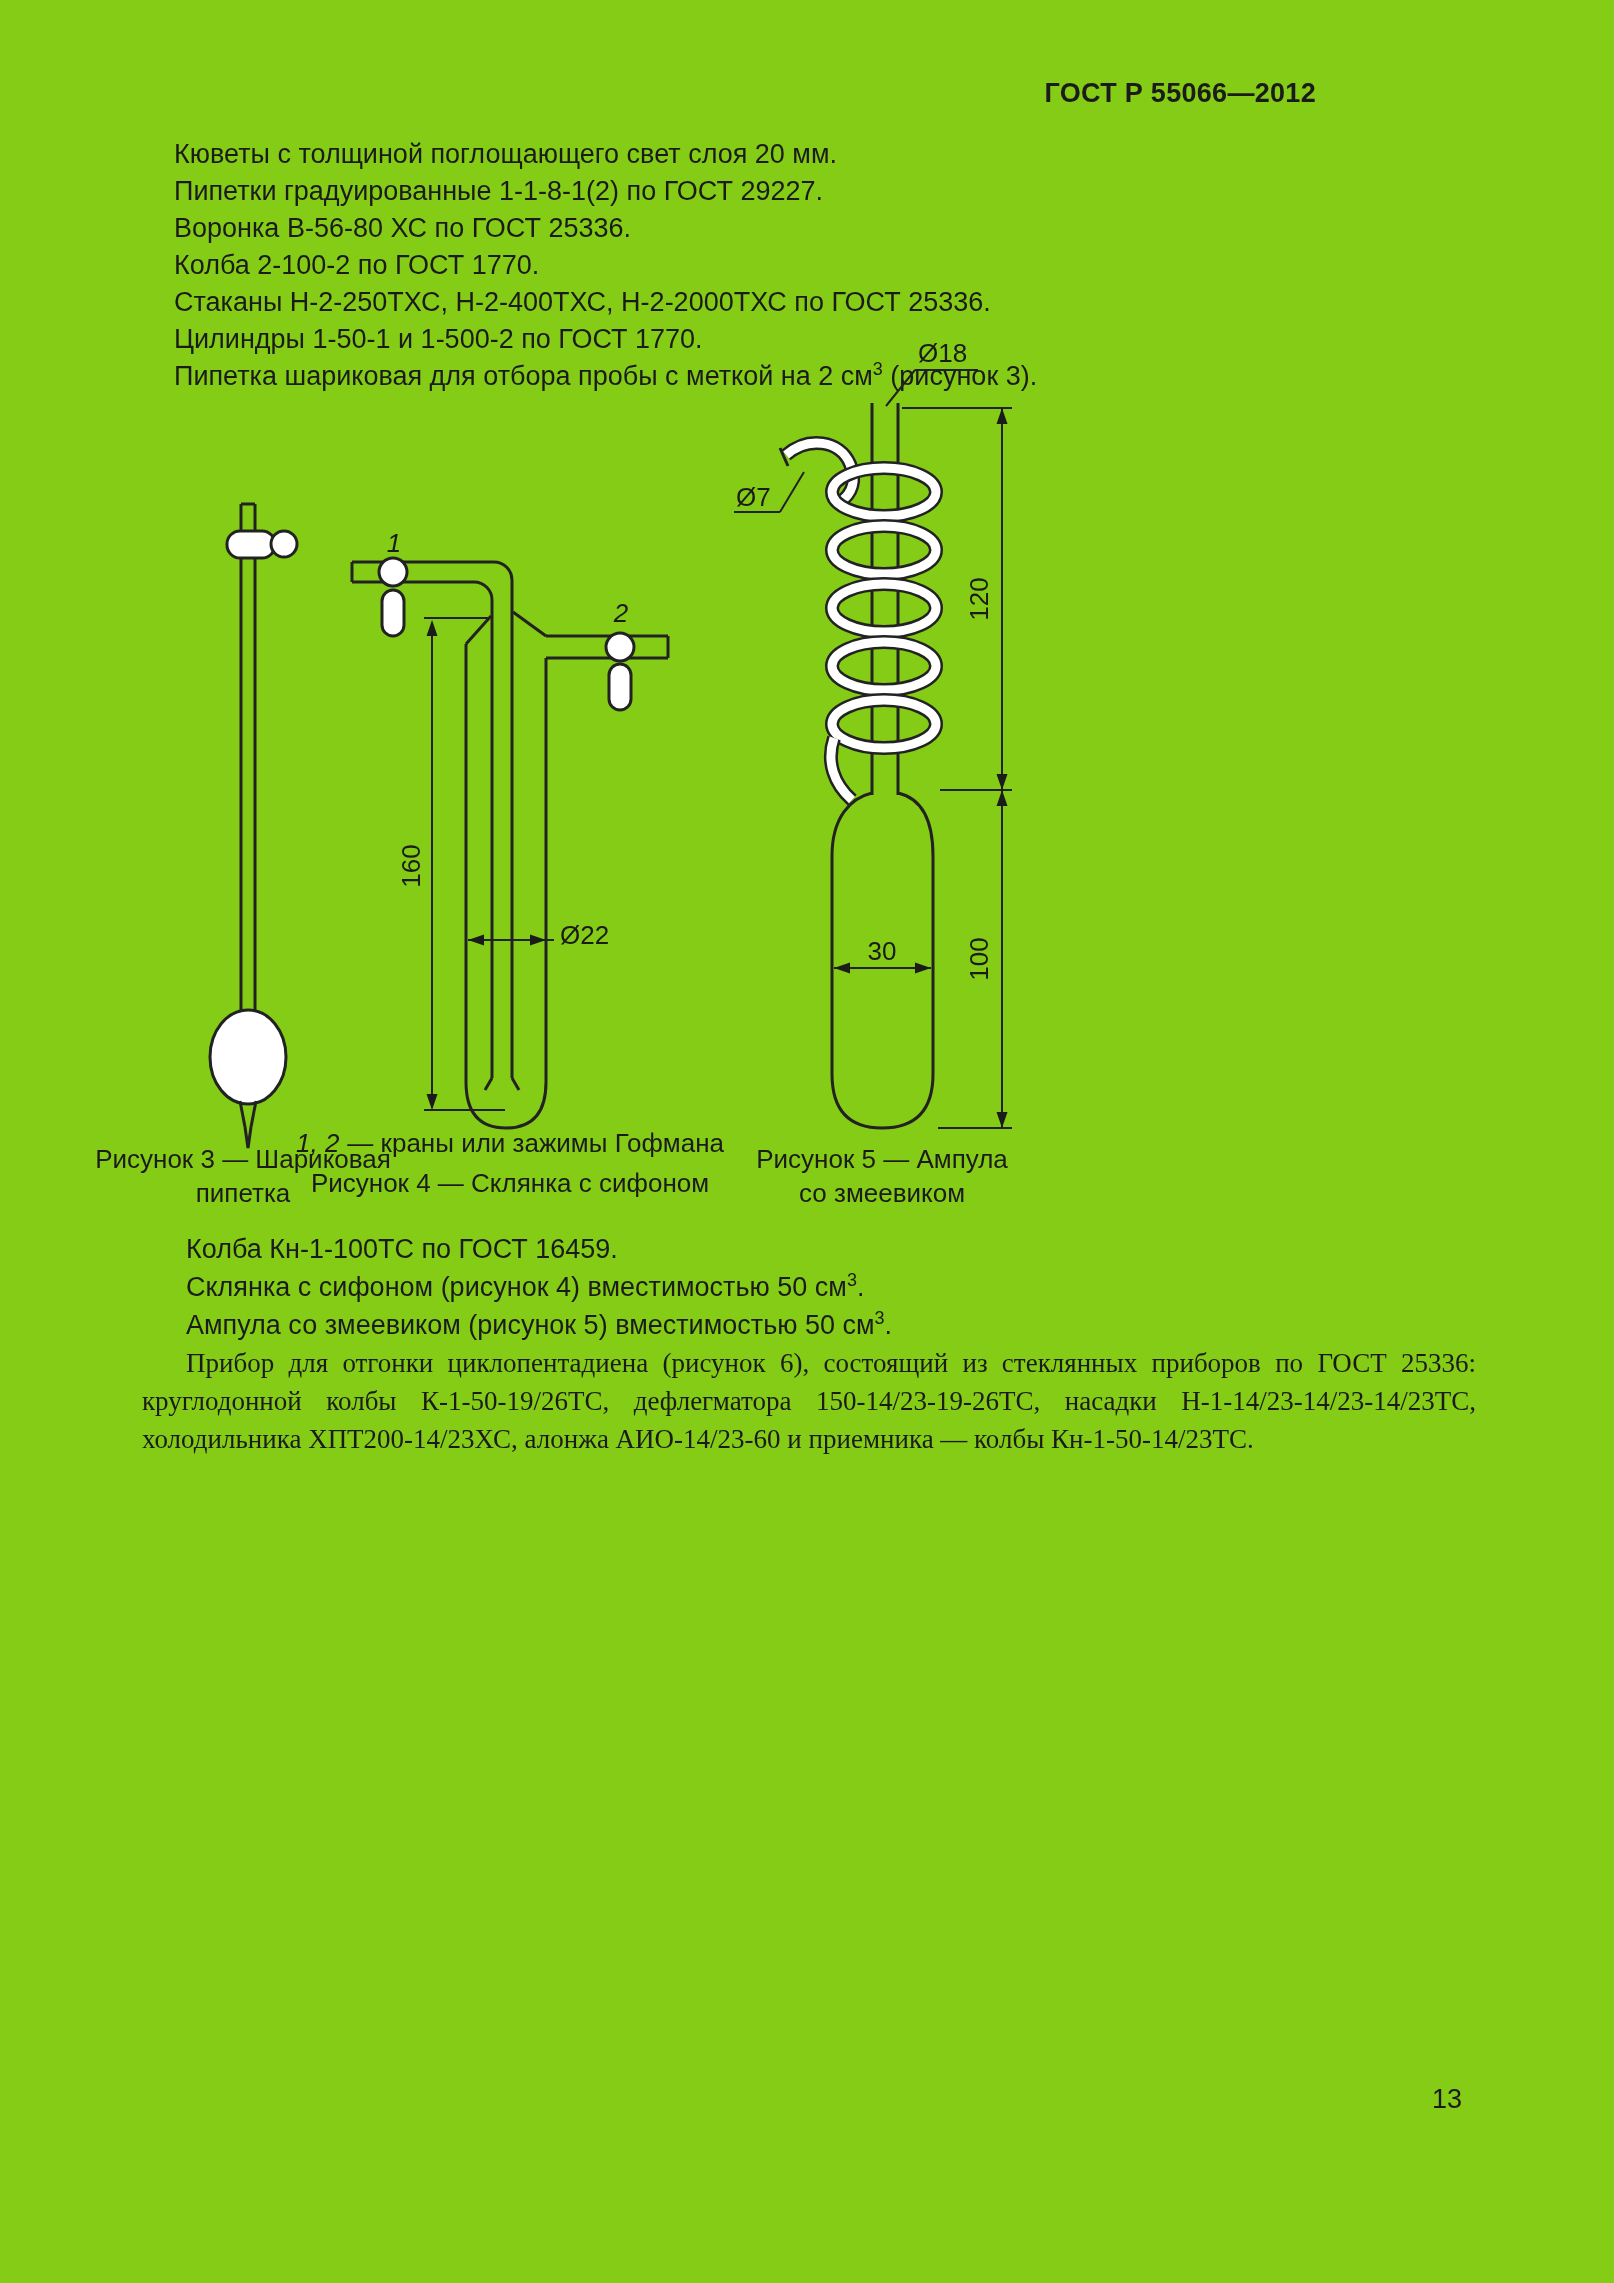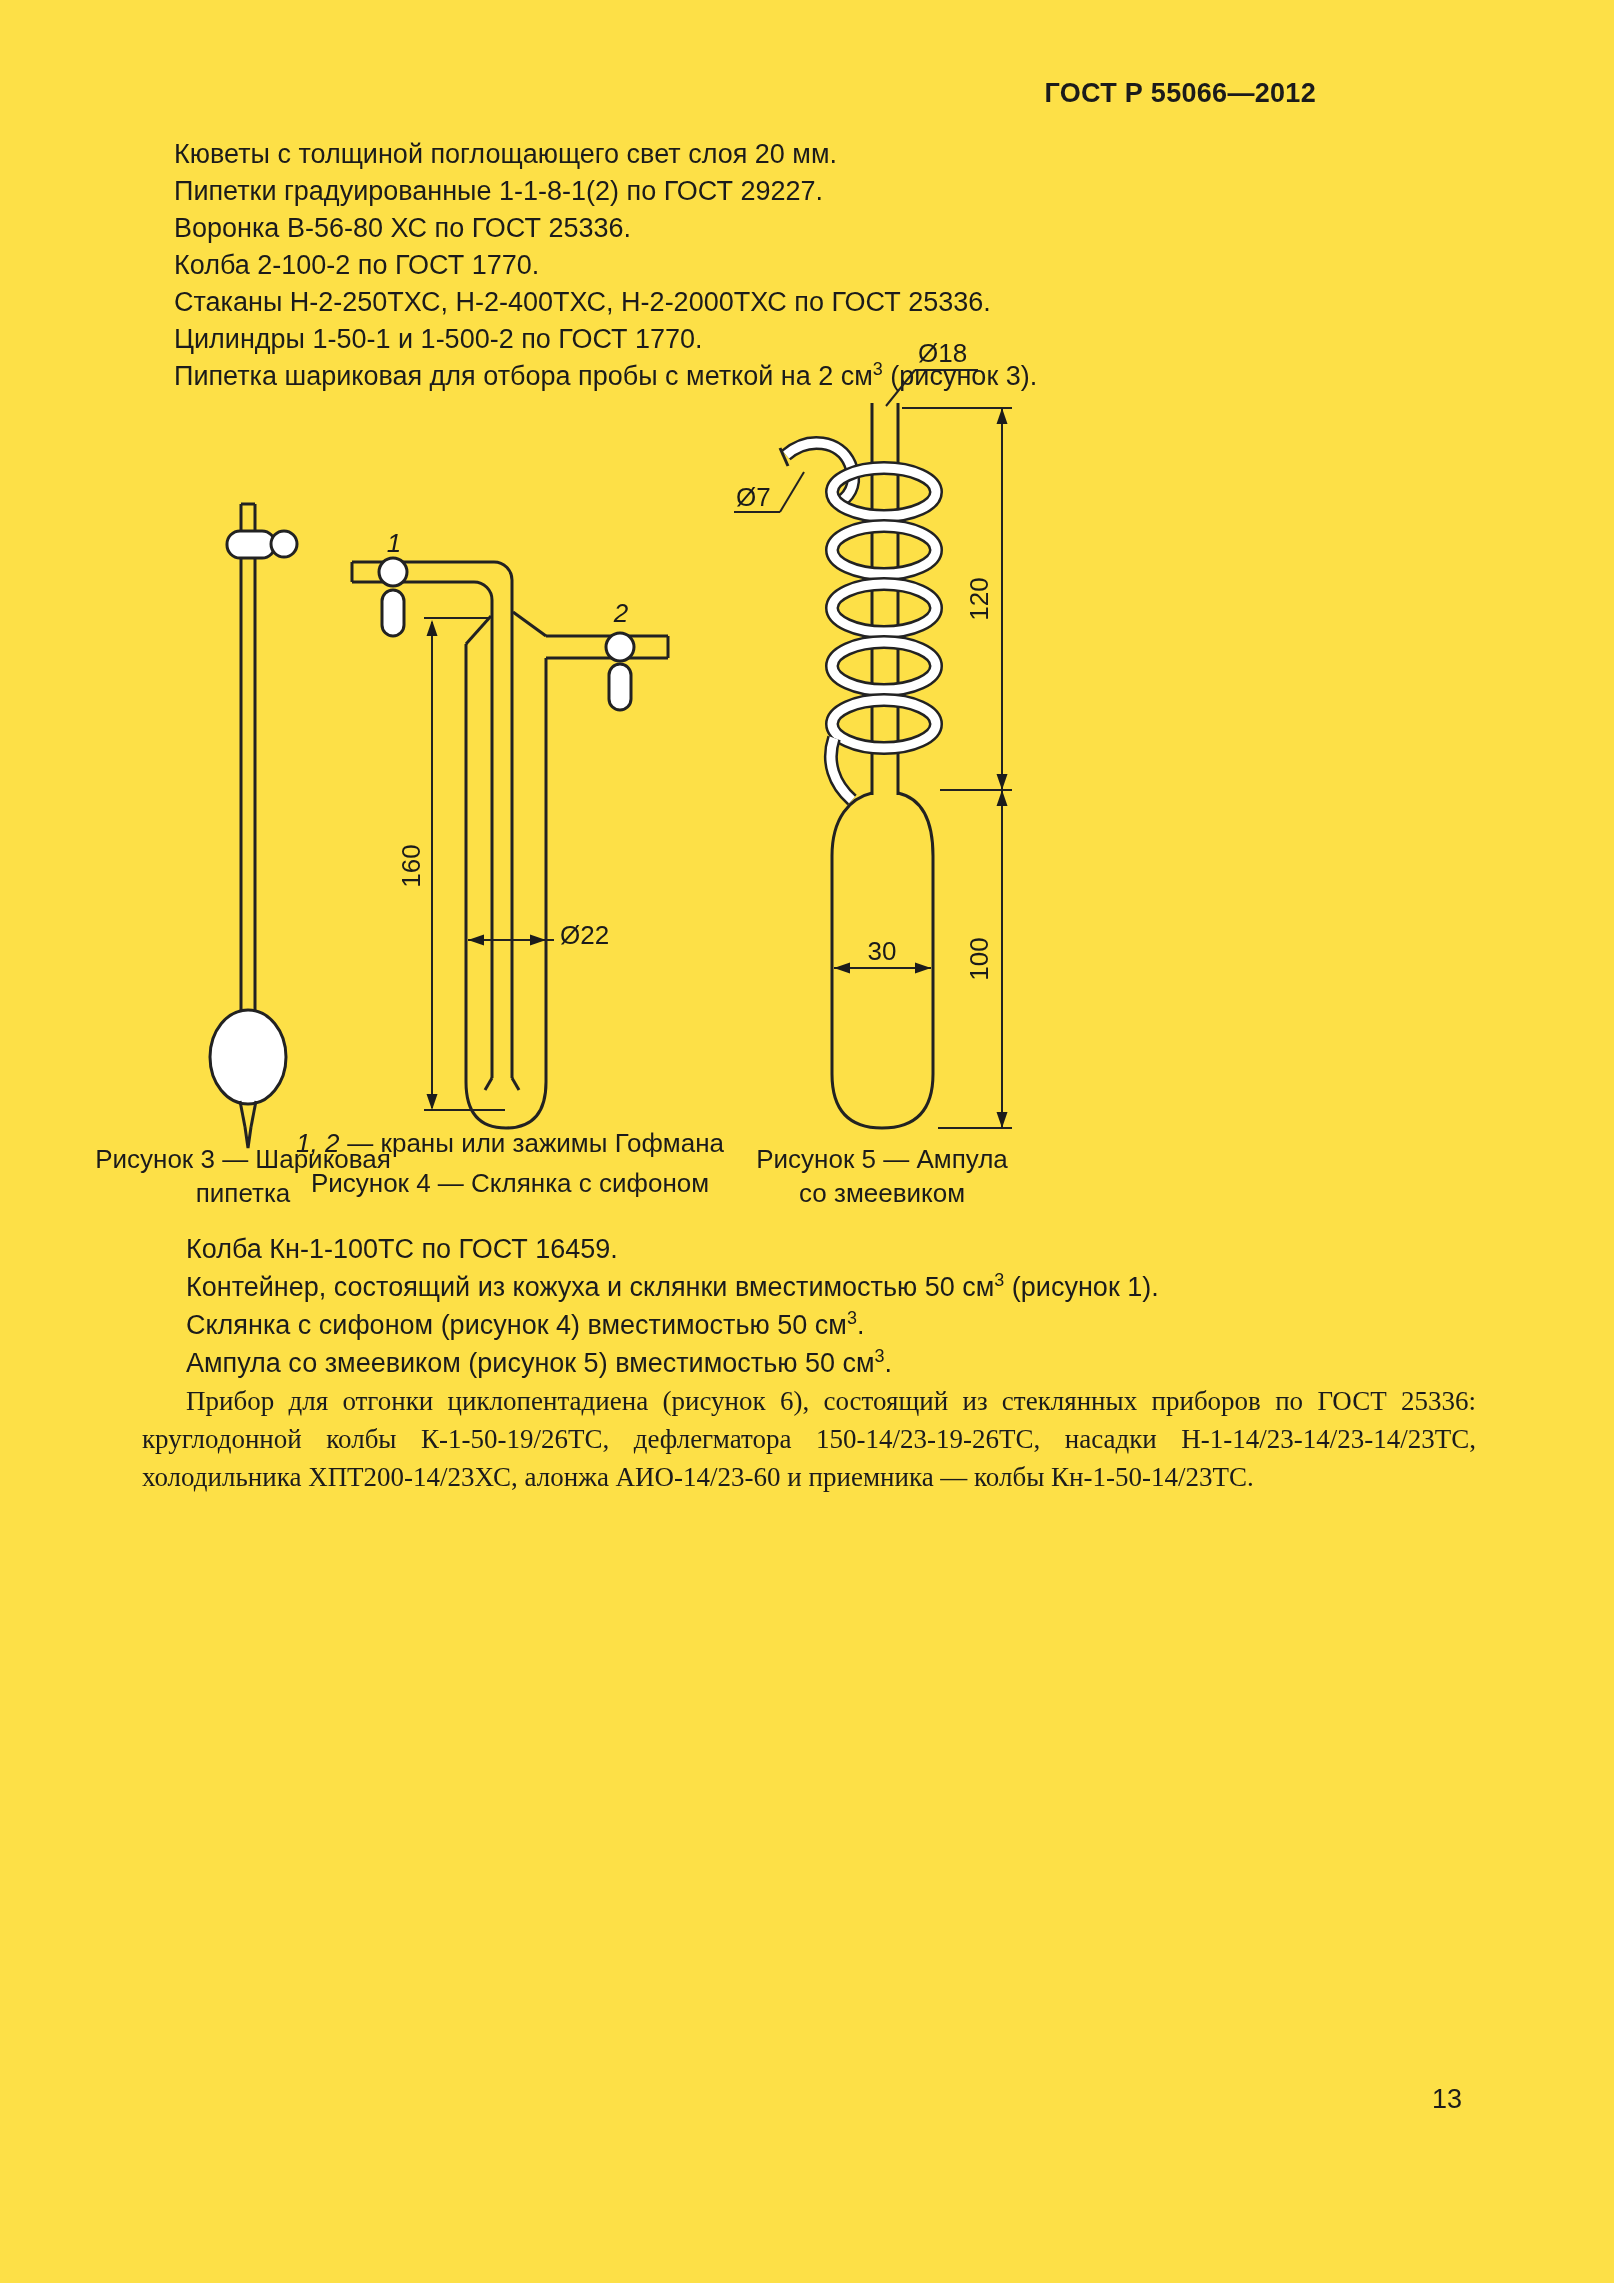--- a/index.html
+++ b/index.html
@@ -1,21 +1,21 @@
 <!DOCTYPE html>
 <html><head>
 <meta charset="utf-8">
 <style>
   * { box-sizing: border-box; }
   html, body { margin: 0; padding: 0; background: #ffffff; }
   .page {
     position: relative;
     width: 1614px;
     height: 2283px;
-    background: #fde047;
+    background: #84cc16;
     font-family: "Liberation Sans", "DejaVu Sans", sans-serif;
     color: #1b1b1b;
     overflow: hidden;
   }
   .doc-header {
     position: absolute;
     top: 78px;
     left: 140px;
     right: 298px;
     text-align: right;
@@ -216,23 +216,20 @@
         <text x="510" y="1192" text-anchor="middle">Рисунок 4 — Склянка с сифоном</text>
         <text x="882" y="1168" text-anchor="middle">Рисунок 5 — Ампула</text>
         <text x="882" y="1202" text-anchor="middle">со змеевиком</text>
       </g>
     </svg>
   </div>
 
   <div class="body-block">
     <div class="text-line">Колба Кн-1-100ТС по ГОСТ 16459.</div>
     <div class="text-line">
-      <span>Контейнер, состоящий из кожуха и склянки вместимостью 50 см</span><sup class="cm">3</sup><span> (рисунок 1).</span>
-    </div>
-    <div class="text-line">
       <span>Склянка с сифоном (рисунок 4) вместимостью 50 см</span><sup class="cm">3</sup><span>.</span>
     </div>
     <div class="text-line">
       <span>Ампула со змеевиком (рисунок 5) вместимостью 50 см</span><sup class="cm">3</sup><span>.</span>
     </div>
     <p class="final-para">Прибор для отгонки циклопентадиена (рисунок 6), состоящий из стеклянных приборов по ГОСТ 25336: круглодонной колбы К-1-50-19/26ТС, дефлегматора 150-14/23-19-26ТС, насадки Н-1-14/23-14/23-14/23ТС, холодильника ХПТ200-14/23ХС, алонжа АИО-14/23-60 и приемника — колбы Кн-1-50-14/23ТС.</p>
   </div>
 
   <div class="page-number">13</div>
 

